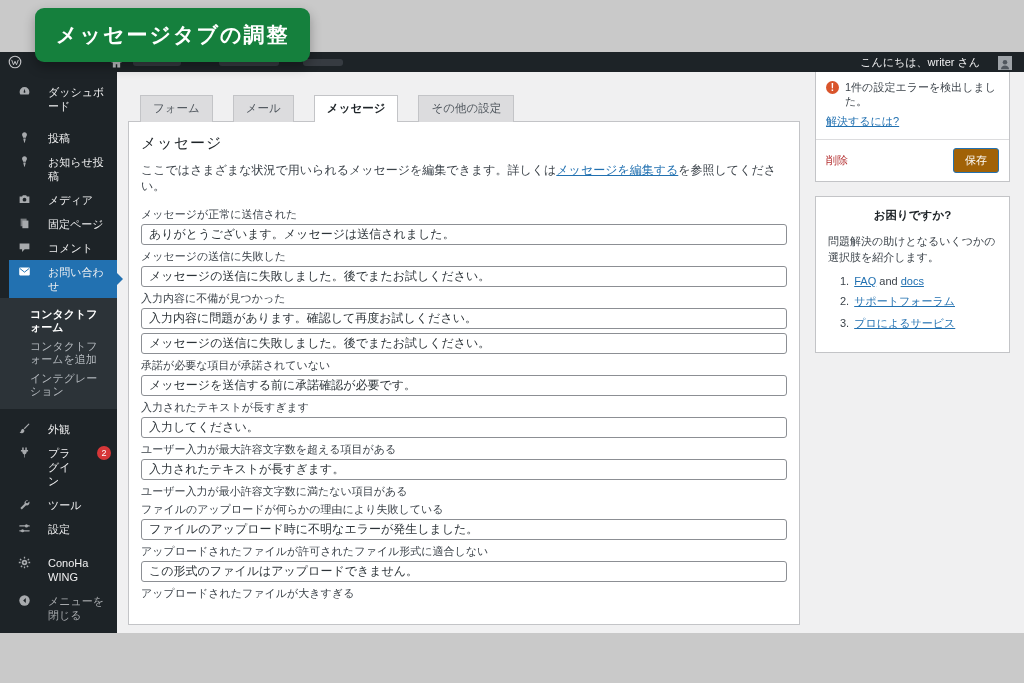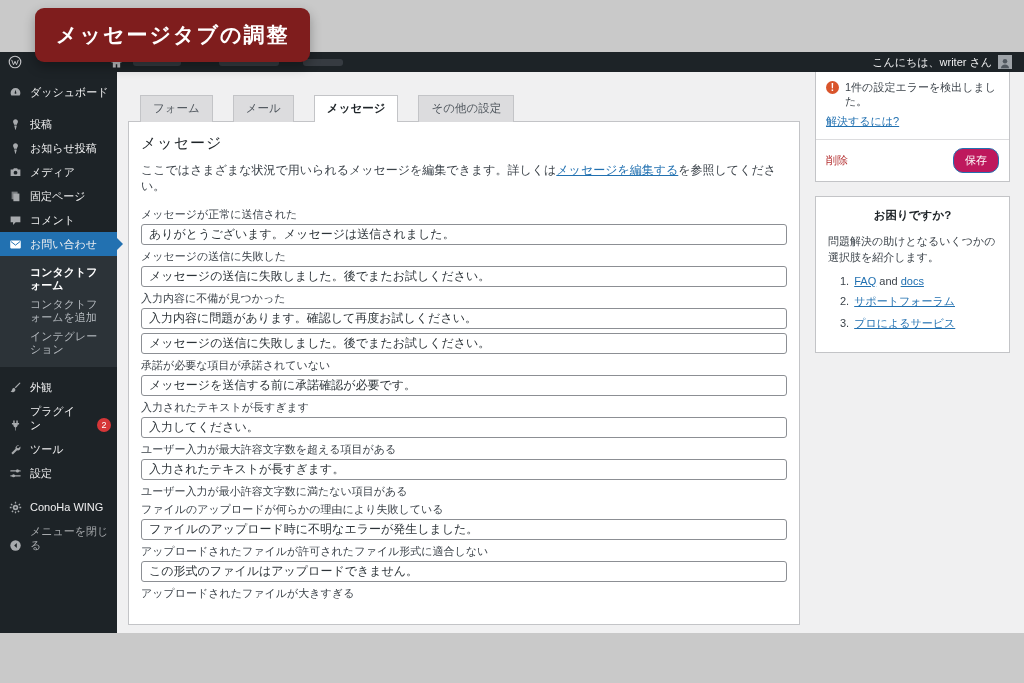--- a/index.html
+++ b/index.html
@@ -1,40 +1,40 @@
 <!DOCTYPE html>
 <html lang="ja"><head>
 <meta charset="utf-8">
 <style>
   html,body{margin:0;padding:0;}
   body{font-family:"Liberation Sans","DejaVu Sans",sans-serif;}
   .stage{position:relative;width:1024px;height:683px;background:#c9c9c9;overflow:hidden;}
 
   
-  .banner{position:absolute;left:35px;top:8px;z-index:50;background:#7f1d1d;color:#fff;
+  .banner{position:absolute;left:35px;top:8px;z-index:50;background:#15803d;color:#fff;
     font-size:21px;font-weight:bold;letter-spacing:2px;padding:13px 21px;border-radius:9px;
     box-shadow:0 5px 12px rgba(0,0,0,.3);}
 
   
   .window{position:absolute;left:0;top:52px;width:1024px;height:581px;background:#f0f0f1;overflow:hidden;}
 
   
   .admin-bar{height:20px;background:#1d2327;display:flex;align-items:center;color:#f0f0f1;font-size:11px;}
   .ab-left{display:flex;align-items:center;gap:10px;padding-left:8px;flex:1;}
   .ab-icon{display:inline-flex;align-items:center;color:#c3c4c7;}
   .blur-bar{display:inline-block;height:7px;border-radius:3px;background:#4a5058;opacity:.55;}
-  .ab-right{display:flex;align-items:flex-start;gap:6px;padding-right:12px;}
+  .ab-right{display:flex;align-items:flex-end;gap:18px;padding-right:12px;}
   .avatar{width:14px;height:14px;background:#9ea3a8;display:inline-flex;align-items:flex-end;justify-content:center;overflow:hidden;}
 
   
   .body-row{display:flex;height:561px;}
 
   
   .sidebar{width:117px;background:#1d2327;color:#f0f0f1;font-size:11px;flex:none;padding-top:8px;box-sizing:border-box;}
-  .sb-item{display:flex;align-items:flex-end;gap:8px;padding:5px 6px 5px 8px;line-height:14px;cursor:pointer;position:relative;}
+  .sb-item{display:flex;align-items:flex-start;gap:17px;padding:5px 6px 5px 8px;line-height:14px;cursor:pointer;position:relative;margin-left:9px;}
   .sb-item .ico{display:inline-flex;width:14px;justify-content:center;color:#a7aaad;flex:none;}
   .sb-item.active{background:#2271b1;}
   .sb-item.active .ico{color:#fff;}
   .sb-item.active::after{content:"";position:absolute;right:-6px;top:50%;margin-top:-6px;
     border-top:6px solid transparent;border-bottom:6px solid transparent;border-left:6px solid #2271b1;z-index:5;}
   .sb-gap{height:8px;}
   .sb-gap-lg{height:10px;}
   .submenu{background:#2c3338;padding:7px 0 8px;}
   .submenu .sub-item{padding:3px 10px 3px 30px;line-height:13px;color:#b4b9be;cursor:pointer;}
   .submenu .sub-item.current{color:#fff;font-weight:bold;}
@@ -61,21 +61,21 @@
   
   .right-col{position:absolute;left:698px;top:0;width:195px;}
   .box{background:#fff;border:1px solid #c3c4c7;box-sizing:border-box;font-size:11px;color:#3c434a;}
   .save-box{border-top:none;}
   .save-box .err-row{display:flex;align-items:flex-start;gap:6px;padding:8px 10px 2px;line-height:14px;}
   .err-ico{flex:none;width:13px;height:13px;border-radius:50%;background:#d9542b;color:#fff;display:inline-flex;
     align-items:center;justify-content:center;font-size:10px;font-weight:bold;margin-top:1px;}
   .save-box .resolve{padding:4px 10px 10px;}
   .save-box .foot{display:flex;align-items:center;justify-content:space-between;border-top:1px solid #dcdcde;padding:8px 10px;}
   .delete-link{color:#b32d2e;cursor:pointer;}
-  .save-btn{background:#be185d;color:#fff;border:1px solid #2271b1;border-radius:10px;font-size:11px;
+  .save-btn{background:#a16207;color:#fff;border:1px solid #2271b1;border-radius:3px;font-size:11px;
     padding:4px 11px;cursor:pointer;font-family:inherit;}
   .help-box{margin-top:14px;padding:11px 12px 14px;}
   .help-box h3{margin:0 0 10px;font-size:11.5px;color:#1d2327;text-align:center;}
   .help-box p{margin:0 0 10px;line-height:16px;}
   .help-list{margin:0;padding:0 0 0 6px;list-style:none;}
   .help-list li{margin:0 0 7px;padding-left:6px;}
   .help-num{color:#3c434a;margin-right:5px;}
 </style>
 </head>
 <body>

